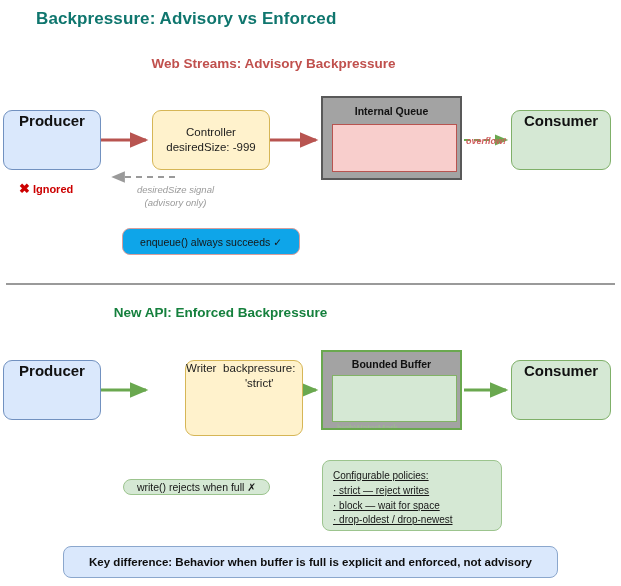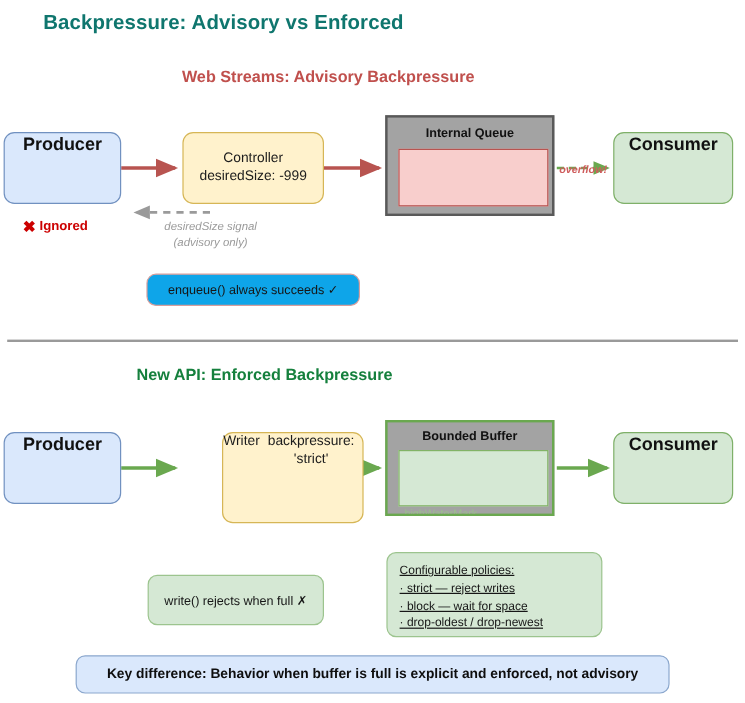--- a/index.html
+++ b/index.html
@@ -261,21 +261,21 @@
     <div class="container-title">Bounded Buffer</div>
     <div class="fill-box fill-green" style="position:absolute; left:9px; top:23px; width:125px; height:47px;">
       <span class="hwm-label">highWaterMark</span>
     </div>
   </div>
 
   <div class="abs node node-consumer" style="left:511px; top:360px; width:100px; height:60px;">
     <span>Consumer</span>
   </div>
 
-  <div class="abs note note-green" style="left:123px; top:479px; width:147px; height:42px;">write() rejects when full ✗</div>
+  <div class="abs note note-green" style="left:123px; top:479px; width:147px; height:16px;">write() rejects when full ✗</div>
 
   <div class="abs note note-green note-list" style="left:322px; top:460px; width:180px; height:71px;text-decoration:underline;">
     <div>Configurable policies:</div>
     <div class="li">· strict — reject writes</div>
     <div class="li">· block — wait for space</div>
     <div class="li">· drop-oldest / drop-newest</div>
   </div>
 
   <div class="abs note note-blue" style="left:63px; top:546px; width:495px; height:32px;">Key difference: Behavior when buffer is full is explicit and enforced, not advisory</div>
 

